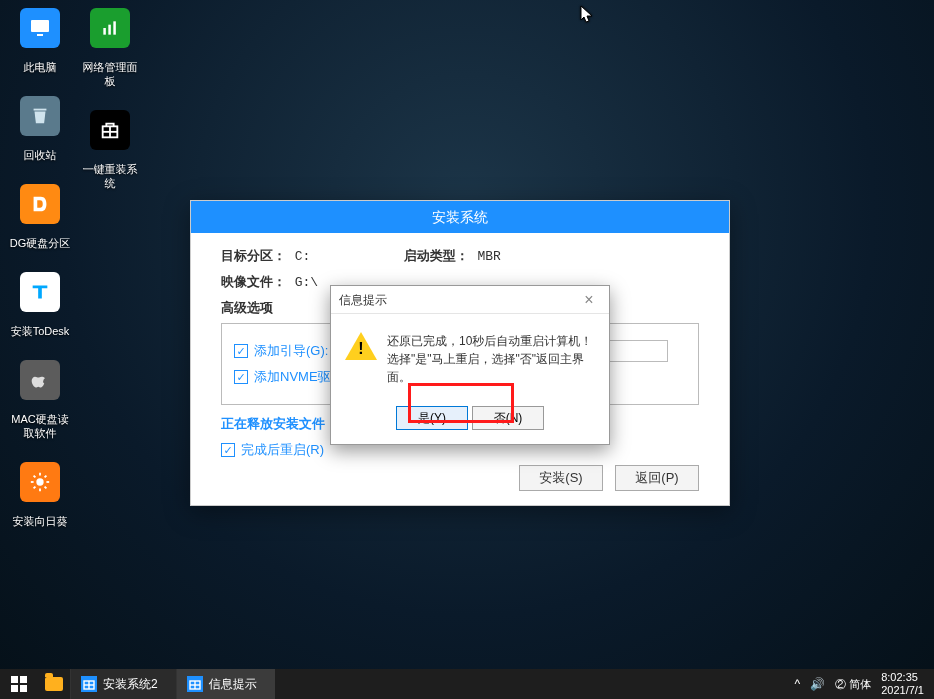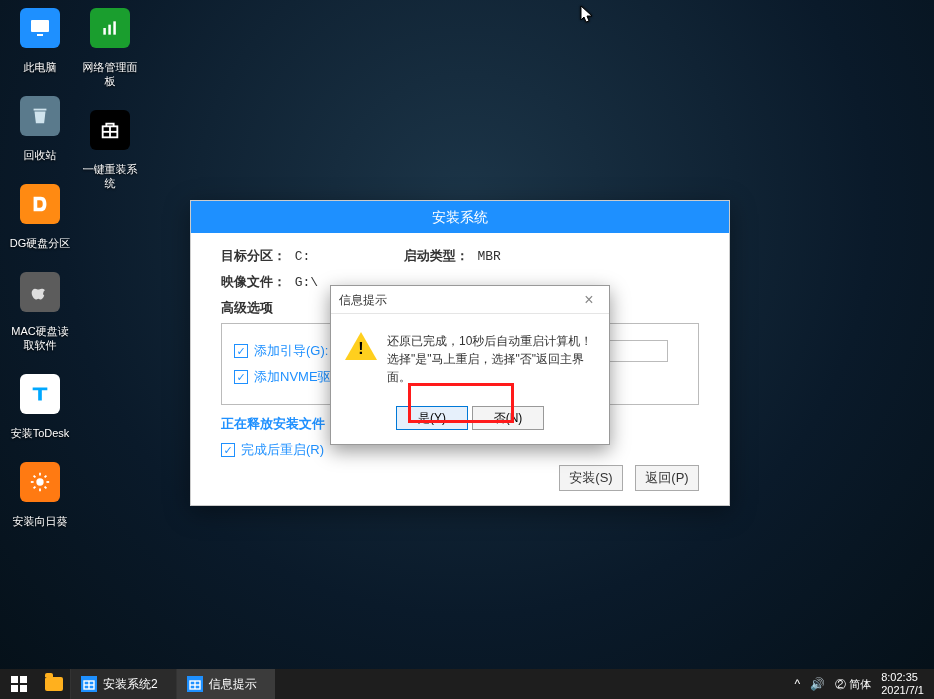--- a/index.html
+++ b/index.html
@@ -42,21 +42,21 @@
   .row .label { display:inline-block; width:70px; font-weight:bold; }
   .row .value { font-family: "Courier New", monospace; }
   .adv-title { font-weight:bold; font-size:13px; margin-top:6px; margin-bottom:6px; }
   .adv-box { border:1px solid #bbb; padding:10px 12px 12px; position:relative; }
   .chk { display:flex; align-items:center; color:#1e90ff; font-size:13px; margin:6px 0; }
   .chk .box { display:inline-flex; align-items:center; justify-content:center; width:14px; height:14px; border:1px solid #1e90ff; margin-right:6px; color:#1e90ff; font-size:11px; }
   .input-sim { display:inline-block; width:160px; height:22px; border:1px solid #bbb; background:#fff; vertical-align:middle; }
   .progress-text { color:#1e90ff; font-weight:bold; font-size:13px; margin-top:10px; }
   .chk-restart { color:#1e90ff; font-size:13px; display:flex; align-items:center; margin-top:8px; }
   .bottom-btns { position:absolute; right:30px; bottom:14px; display:flex; gap:12px; }
-  .btn { width:64px; height:26px; background:#f4f4f4; border:1px solid #aaa; color:#333; font-size:13px; cursor:pointer; }
+  .btn { width:84px; height:26px; background:#f4f4f4; border:1px solid #aaa; color:#333; font-size:13px; cursor:pointer; }
 
   
   .modal-dialog {
     position:absolute; left:330px; top:285px; width:280px; background:#fff; color:#333;
     border:1px solid #999; box-shadow:0 6px 18px rgba(0,0,0,.4);
   }
   .modal-title { height:28px; line-height:28px; padding:0 8px; background:#fff; border-bottom:1px solid #e5e5e5; font-size:12px; display:flex; justify-content:space-between; align-items:center; }
   .modal-close { width:24px; text-align:center; color:#888; cursor:pointer; font-size:16px; }
   .modal-body { padding:18px 14px 10px; display:flex; }
   .warn-icon { width:32px; height:32px; flex-shrink:0; margin-right:10px; }
@@ -113,34 +113,34 @@
       </div>
     <div class="desk-icon">
         <div class="ic dg">
           <svg viewBox="0 0 24 24" width="22" height="22" fill="#fff">
             <path d="M5 4h8c4 0 6 3 6 8s-2 8-6 8H5zM9 8v8h3c2 0 3-1 3-4s-1-4-3-4z"></path>
           </svg>
         </div>
         <div class="lbl">DG硬盘分区</div>
       </div>
     <div class="desk-icon">
+        <div class="ic todesk">
+          <svg viewBox="0 0 24 24" width="22" height="22" fill="#00a8ff">
+            <path d="M4 5h16v3H14v11h-4V8H4z"></path>
+          </svg>
+        </div>
+        <div class="lbl">安装ToDesk</div>
+      </div>
+    <div class="desk-icon">
         <div class="ic mac">
           <svg viewBox="0 0 24 24" width="20" height="20" fill="#ddd">
             <path d="M16 13c0-2 2-3 2-3-1-2-3-2-4-2-2 0-3 1-4 1s-2-1-4-1c-2 0-4 2-4 5 0 4 3 8 5 8 1 0 2-1 3-1s2 1 3 1c2 0 4-4 4-5-2-1-1-3-1-3z"></path>
           </svg>
         </div>
         <div class="lbl">MAC硬盘读取软件</div>
-      </div>
-    <div class="desk-icon">
-        <div class="ic todesk">
-          <svg viewBox="0 0 24 24" width="22" height="22" fill="#00a8ff">
-            <path d="M4 5h16v3H14v11h-4V8H4z"></path>
-          </svg>
-        </div>
-        <div class="lbl">安装ToDesk</div>
       </div>
     <div class="desk-icon">
         <div class="ic sun">
           <svg viewBox="0 0 24 24" width="22" height="22" fill="#fff">
             <circle cx="12" cy="12" r="4"></circle>
             <g stroke="#fff" stroke-width="2">
               <line x1="12" y1="2" x2="12" y2="5"></line>
               <line x1="12" y1="19" x2="12" y2="22"></line>
               <line x1="2" y1="12" x2="5" y2="12"></line>
               <line x1="19" y1="12" x2="22" y2="12"></line>

